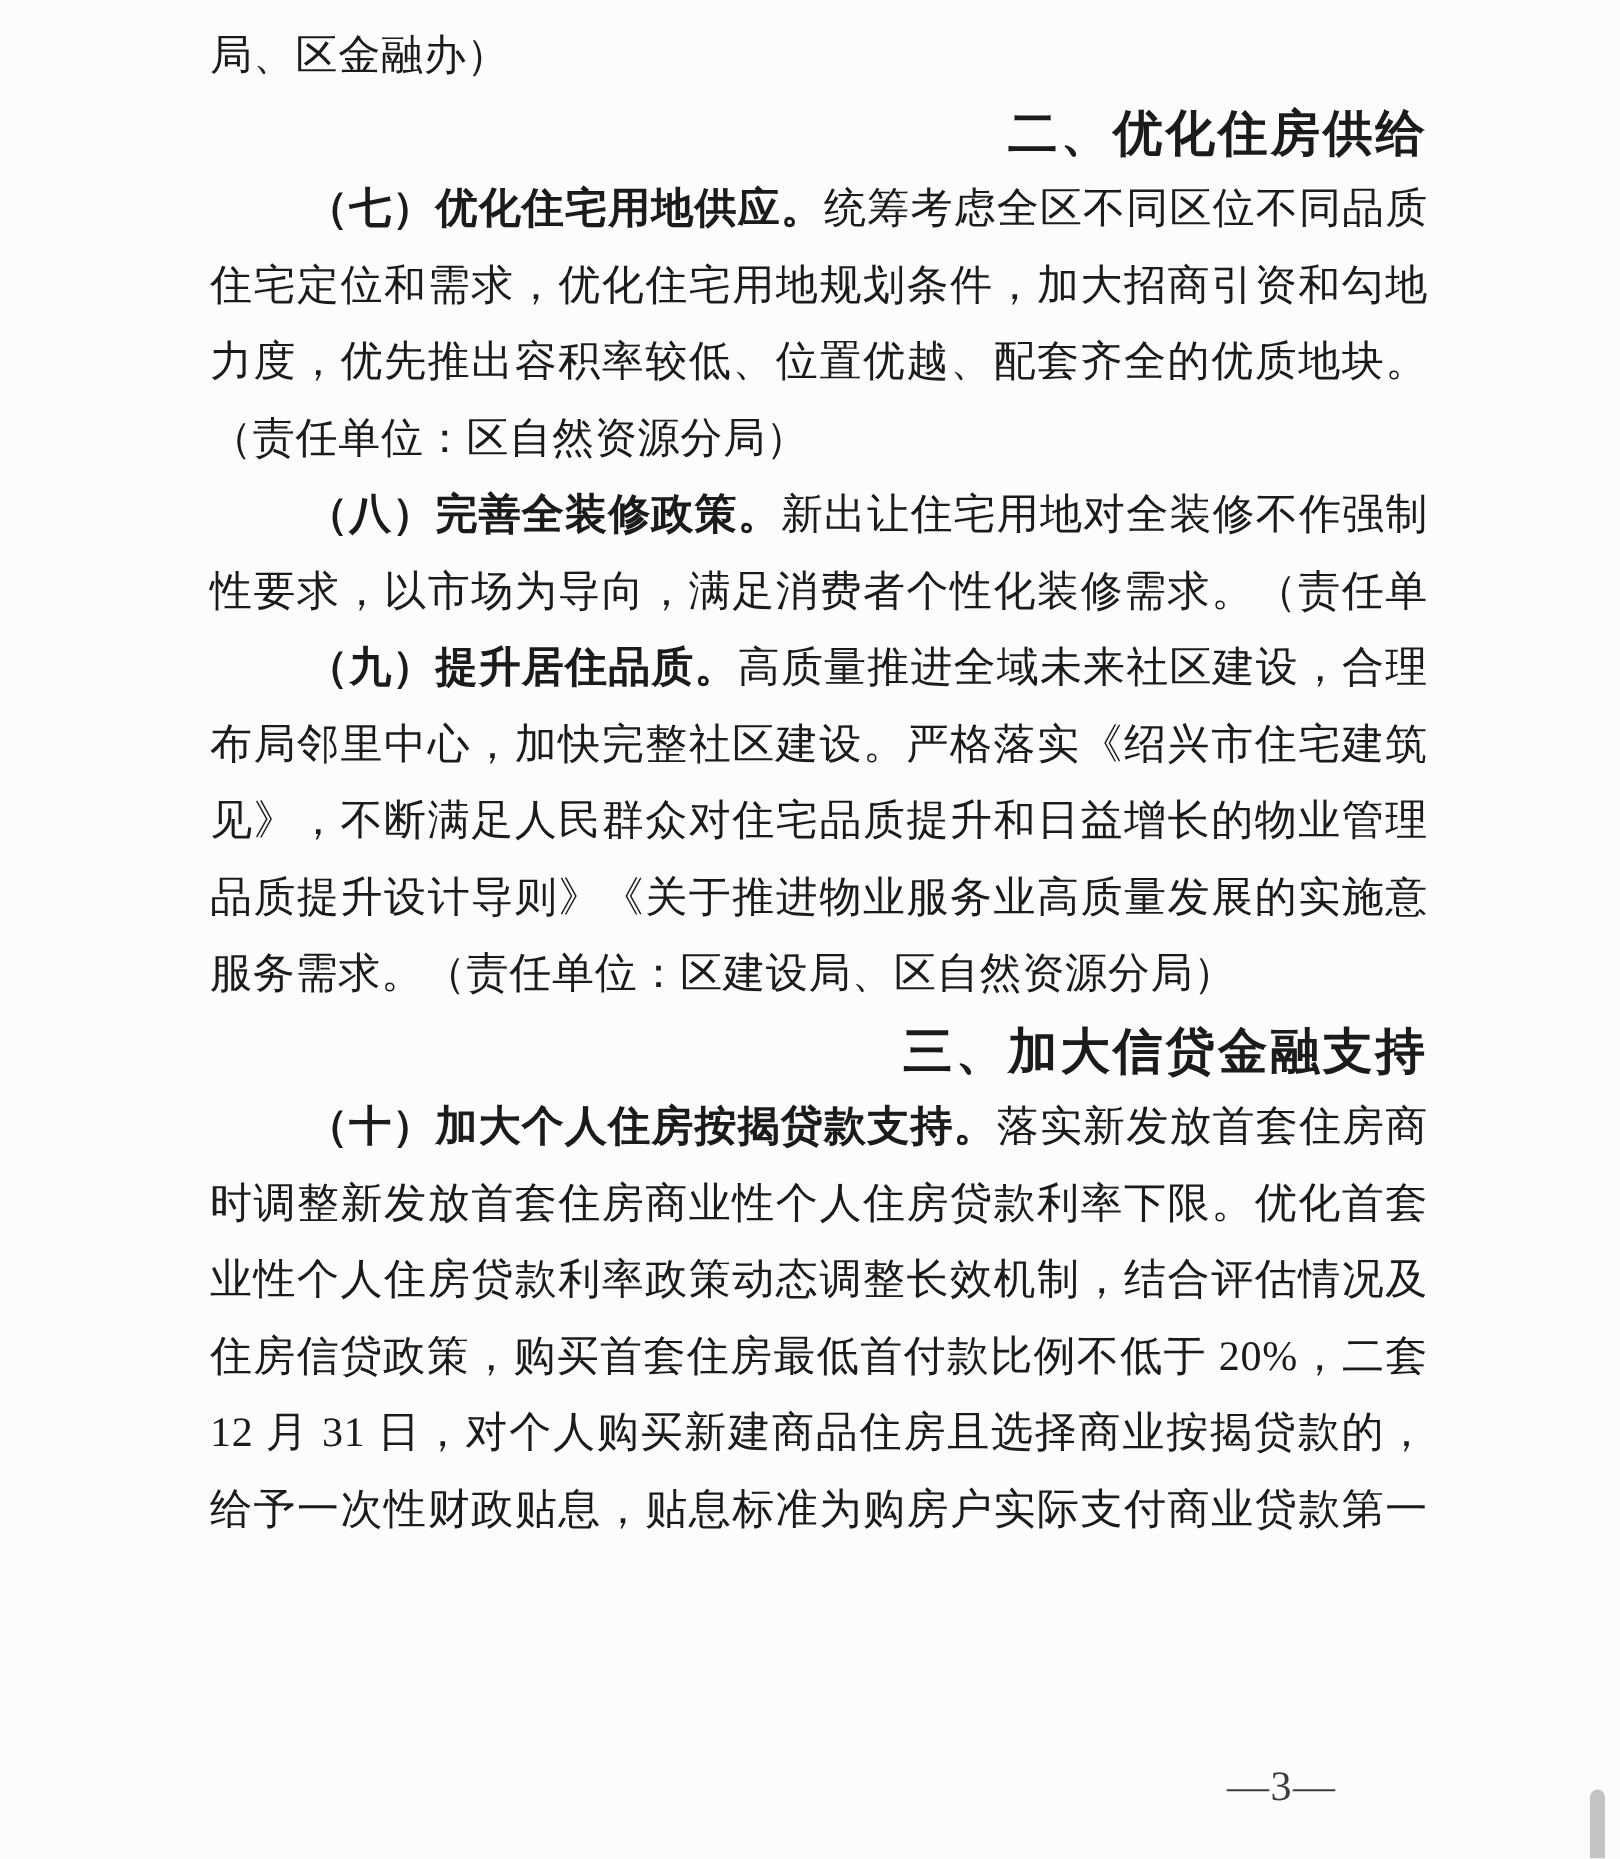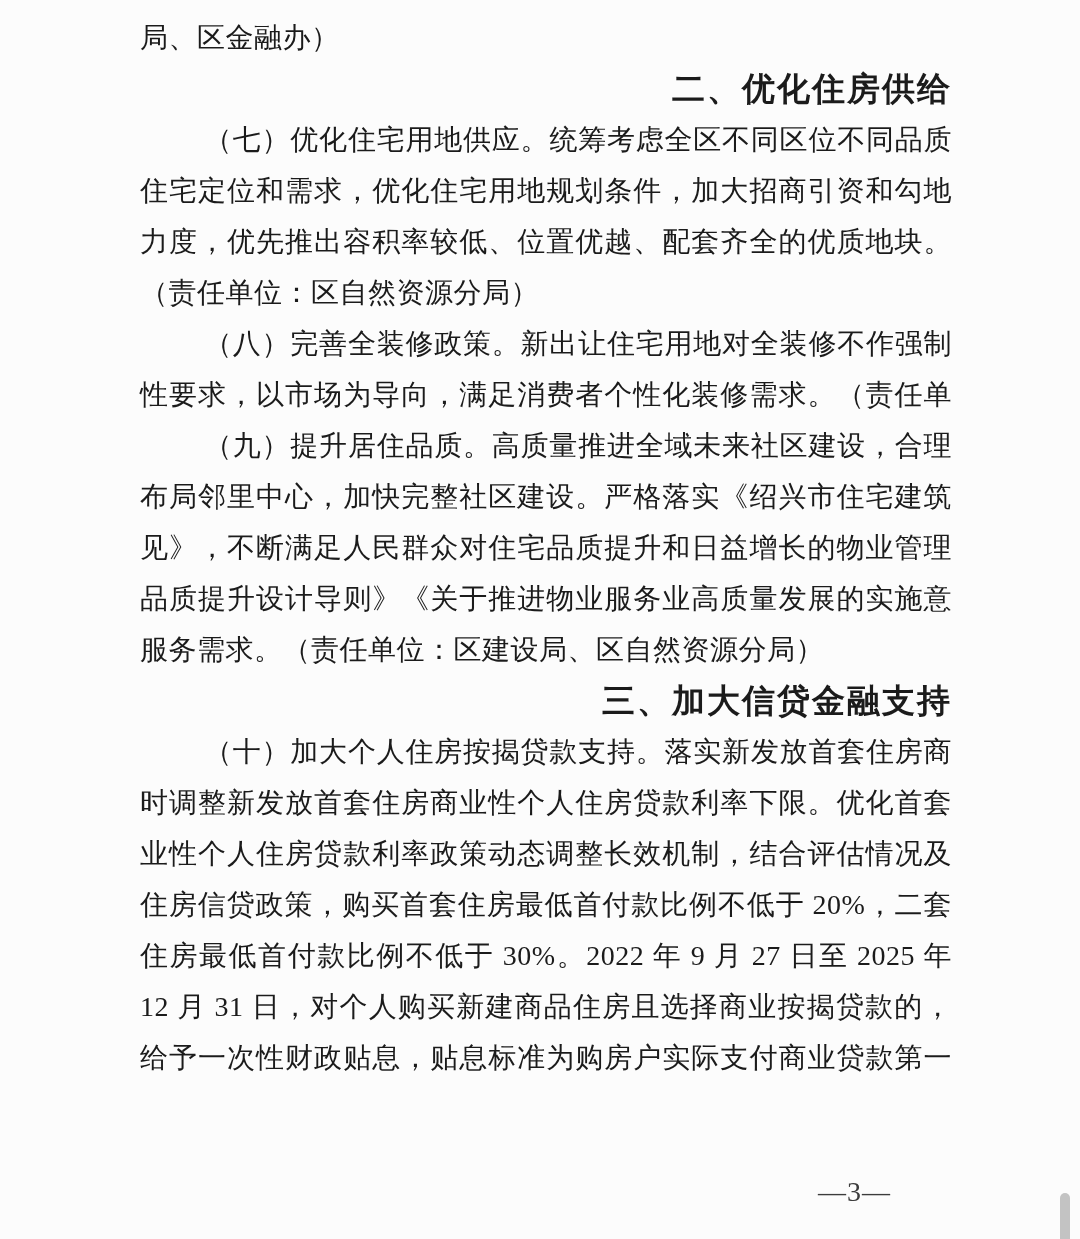--- a/index.html
+++ b/index.html
@@ -24,21 +24,21 @@
     line-height: 51px;
     font-size: 28px;
     letter-spacing: 0.5px;
   }
   .line.justify {
     text-align: justify;
     text-align-last: justify;
     text-justify: inter-character;
   }
   .line.indent { padding-left: 64px; text-align: right; }
-  .line .lead { font-weight: 400; }
+  .line .lead { font-weight: 700; }
   .line.heading {
     font-family: "Liberation Sans", sans-serif;
     font-weight: 700;
     font-size: 33px;
     letter-spacing: 2px;
   }
   .page-number {
     position: absolute;
     left: 818px; top: 1176px;
     font-size: 28px;
@@ -69,19 +69,18 @@
       <div class="line indent justify"><b class="lead">（九）提升居住品质。</b><span>高质量推进全域未来社区建设，合理</span></div>
       <div class="line justify"><span>布局邻里中心，加快完整社区建设。严格落实《绍兴市住宅建筑</span></div>
       <div class="line justify"><span>见》，不断满足人民群众对住宅品质提升和日益增长的物业管理</span></div>
       <div class="line justify"><span>品质提升设计导则》《关于推进物业服务业高质量发展的实施意</span></div>
       <div class="line"><span>服务需求。（责任单位：区建设局、区自然资源分局）</span></div>
       <div class="line heading indent"><span>三、加大信贷金融支持</span></div>
       <div class="line indent justify"><b class="lead">（十）加大个人住房按揭贷款支持。</b><span>落实新发放首套住房商</span></div>
       <div class="line justify"><span>时调整新发放首套住房商业性个人住房贷款利率下限。优化首套</span></div>
       <div class="line justify"><span>业性个人住房贷款利率政策动态调整长效机制，结合评估情况及</span></div>
       <div class="line justify"><span>住房信贷政策，购买首套住房最低首付款比例不低于 20%，二套</span></div>
-      <div class="line justify"><span>住房最低首付款比例不低于 30%。2022 年 9 月 27 日至 2025 年</span></div>
       <div class="line justify"><span>12 月 31 日，对个人购买新建商品住房且选择商业按揭贷款的，</span></div>
       <div class="line justify"><span>给予一次性财政贴息，贴息标准为购房户实际支付商业贷款第一</span></div>
     </div>
   <div class="page-number">—3—</div>
   <div class="scrollbar-thumb"></div>
 </div>
 
 </body></html>

